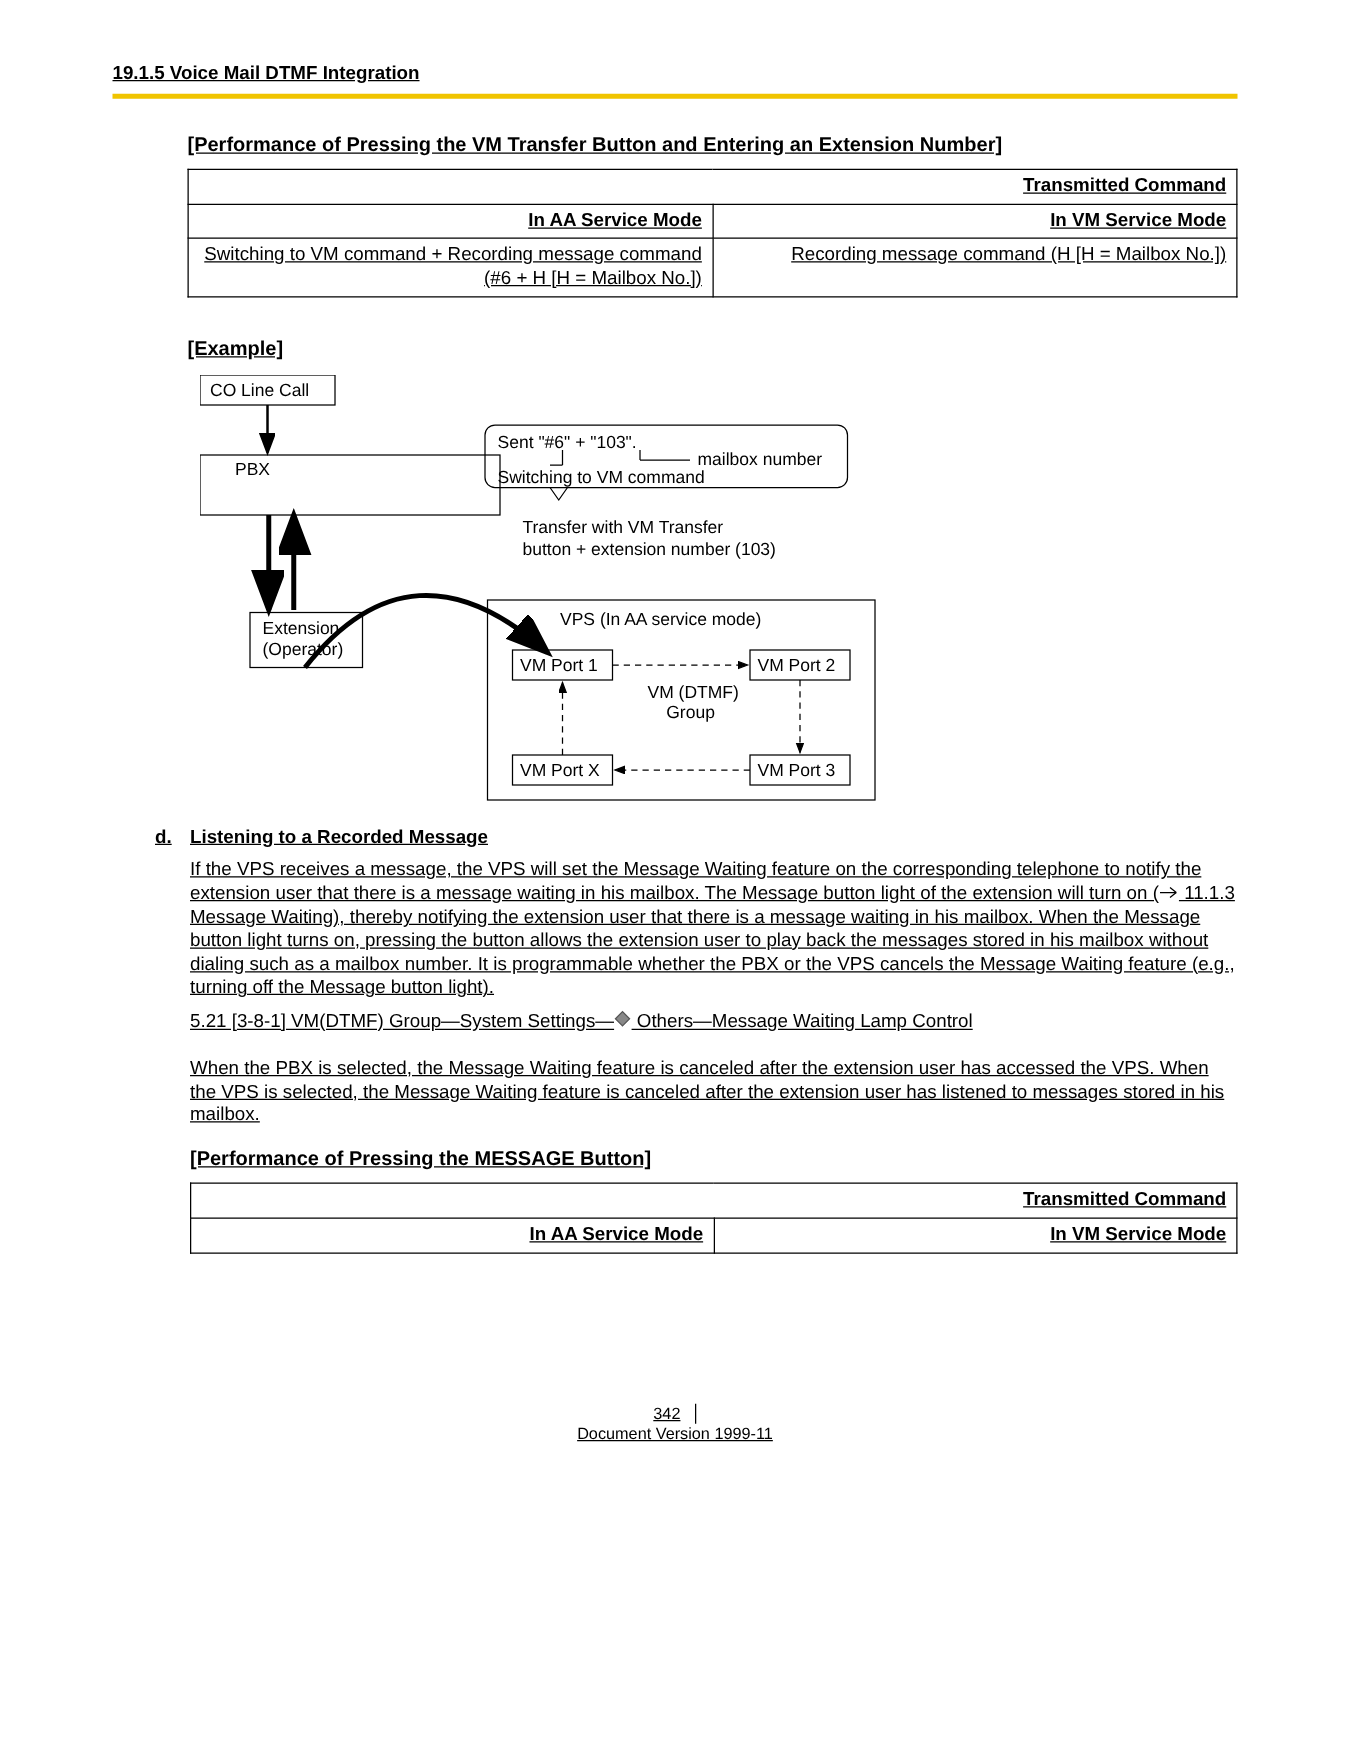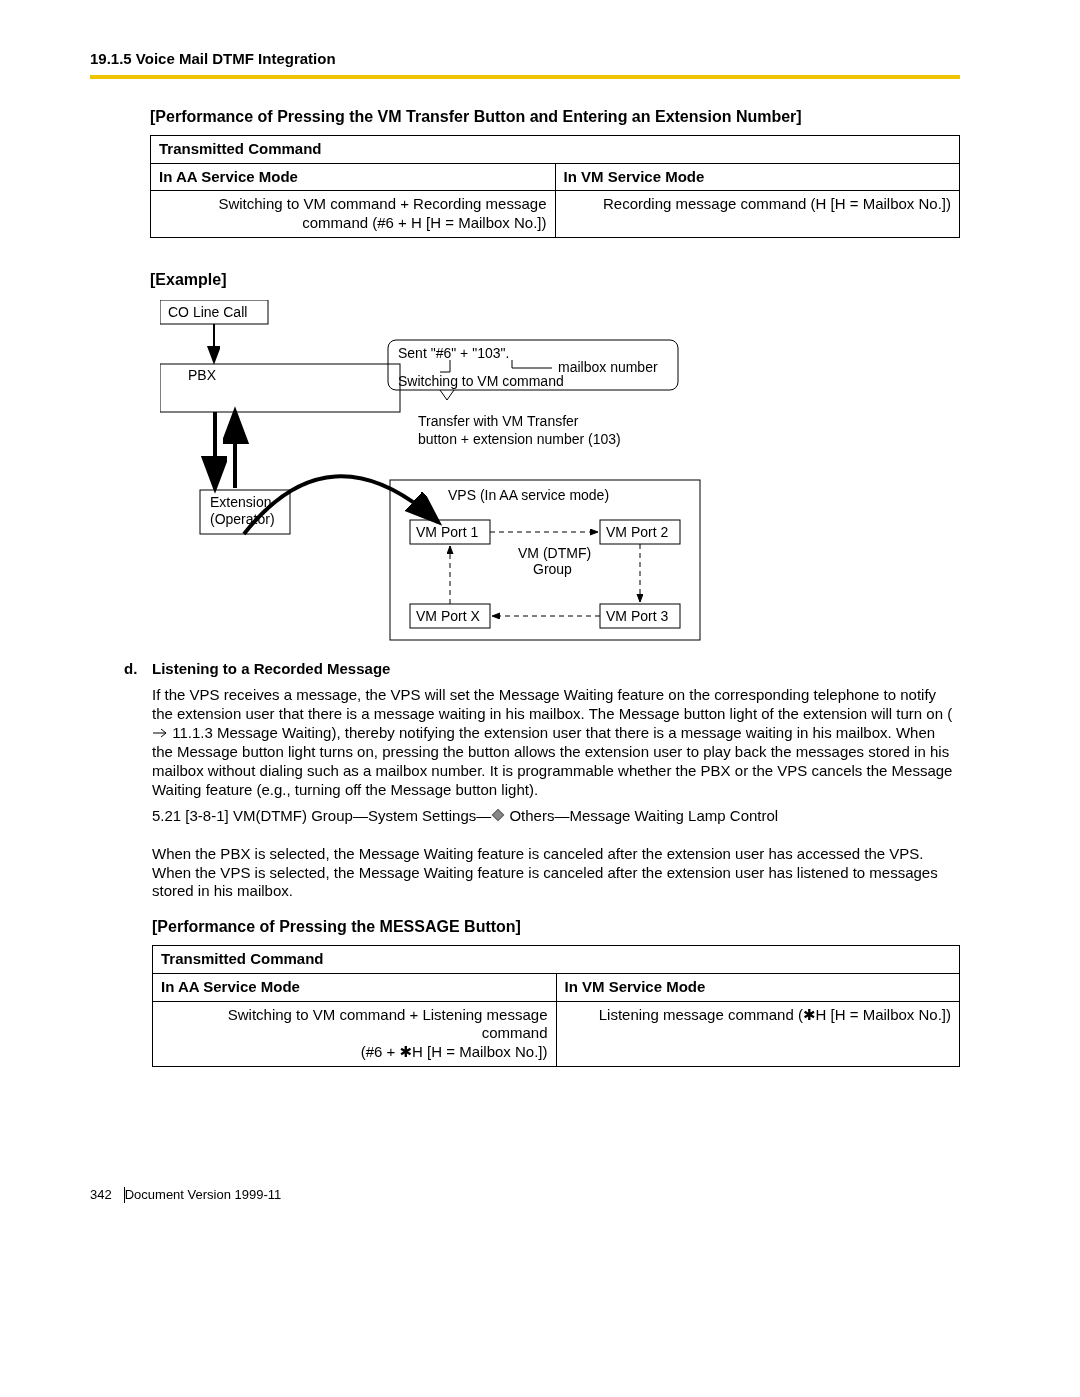--- a/index.html
+++ b/index.html
@@ -8,21 +8,22 @@
     background: #fff;
     color: #000;
     font-family: Arial, Helvetica, sans-serif;
     font-size: 15px;
     line-height: 1.25;
   }
   .page {
     box-sizing: border-box;
     width: 1080px;
     margin: 0 auto;
-    padding: 50px 120px 40px 90px;
+    padding: 50px 90px 40px 90px;
+    text-decoration: underline;
   }
   .top-header {
     font-weight: bold;
     font-size: 15px;
     margin-bottom: 6px;
   }
   .yellow-rule {
     height: 4px;
     background: #f0c400;
     border: none;
@@ -40,21 +41,21 @@
     font-size: 15px;
     margin-top: 0;
   }
   table.trcmd th, table.trcmd td {
     border: 1px solid #000;
     padding: 4px 8px;
     text-align: right;
     vertical-align: top;
   }
   table.trcmd th {
-    text-align: left;
+    text-align: right;
     font-weight: bold;
   }
   .heading-ex {
     font-weight: bold;
     font-size: 16px;
     margin-top: 32px;
     margin-bottom: 10px;
   }
   .diagram-wrap { margin: 0 0 10px 10px; }
   svg.diagram text {
@@ -71,20 +72,21 @@
   .body-text { margin: 8px 0; text-align: left; }
   .list-item { display:flex; gap:10px; }
   .list-item .marker { font-weight:bold; min-width:18px;}
   .list-item .content { flex:1; }
   .subhead { font-weight: bold; }
   .footer {
     margin-top: 120px;
     display: flex;
     align-items: center;
     font-size: 13px;
+    flex-direction: column;
   }
   .footer .pg { padding-right: 12px; border-right:1px solid #000; }
   .footer .title { padding-left: 12px; flex:1; }
   .footer .ver { }
   .arrow-inline, .diamond-inline {
     display:inline-block;
     vertical-align: middle;
   }
 </style>
 </head>
@@ -206,25 +208,20 @@
         <div class="section-title" style="margin-top:16px">[Performance of Pressing the MESSAGE Button]</div>
         <table class="trcmd">
           <tbody>
               <tr>
             <th colspan="2">Transmitted Command</th>
           </tr>
           <tr>
             <th style="width:50%">In AA Service Mode</th>
             <th style="width:50%">In VM Service Mode</th>
           </tr>
-          <tr>
-            <td style="white-space:pre-line">Switching to VM command + Listening message command
-(#6 + ✱H [H = Mailbox No.])</td>
-            <td>Listening message command (✱H [H = Mailbox No.])</td>
-          </tr>
         </tbody>
           </table>
       </div>
     </div>
 
   </div>
 
   <div class="footer">
     <span class="pg">342</span>
     <span class="ver">Document Version  1999-11</span>

